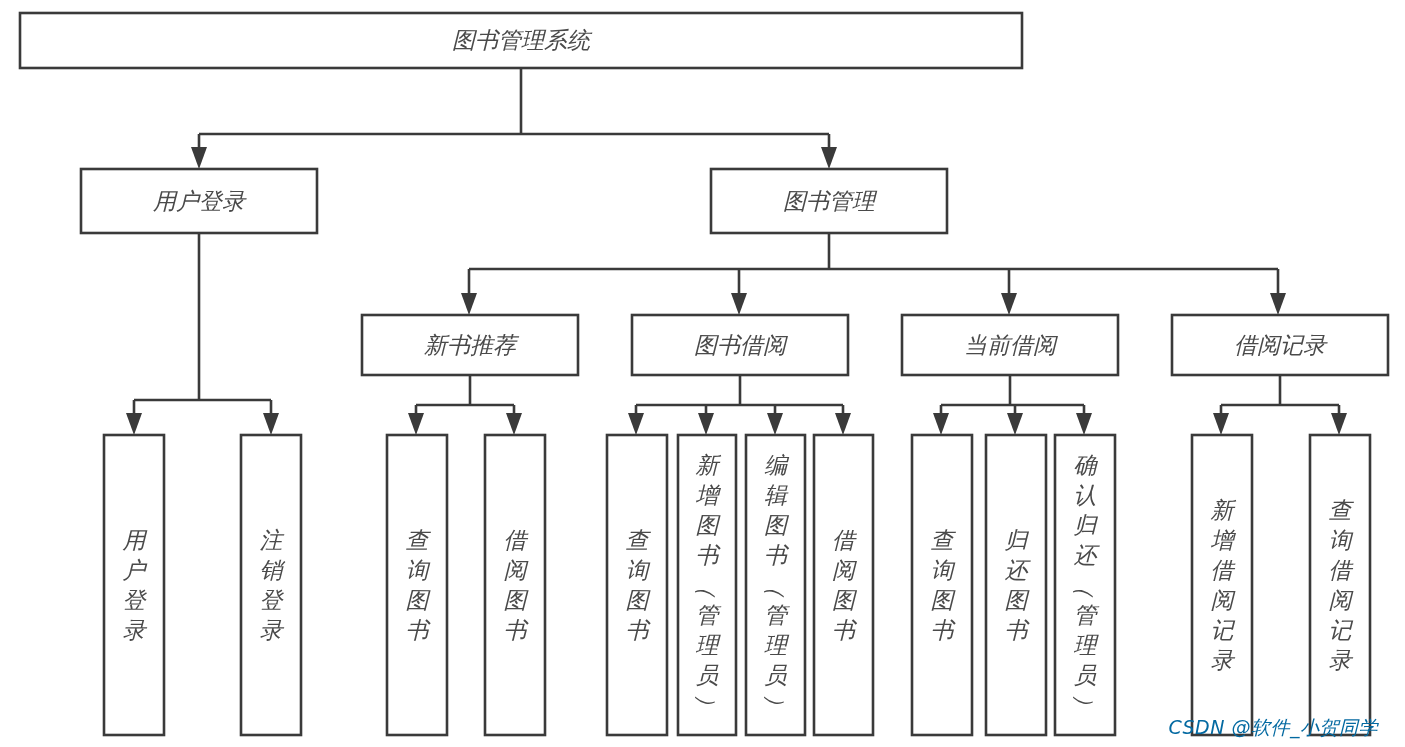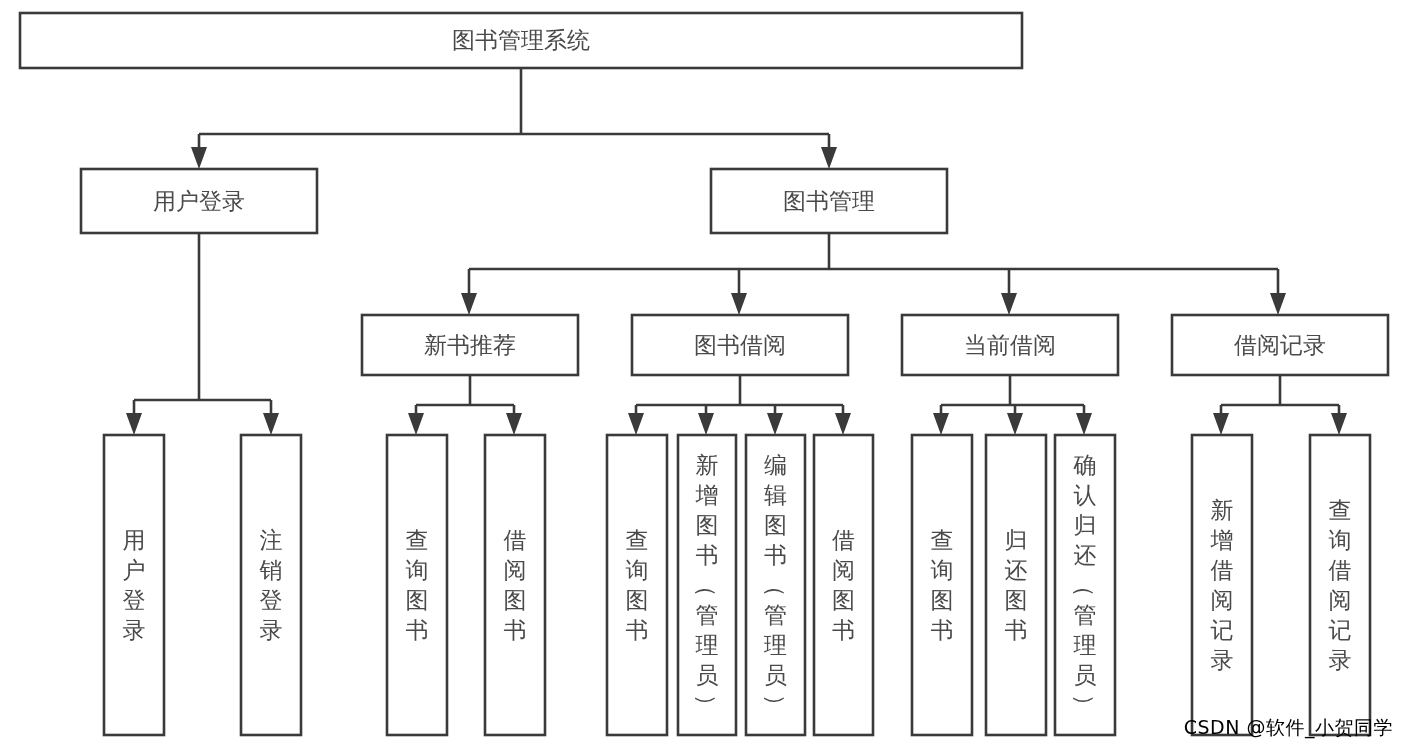--- a/index.html
+++ b/index.html
@@ -11,20 +11,21 @@
     width: 1405px;
     height: 747px;
     font-family: "DejaVu Sans", "Liberation Sans", sans-serif;
     overflow: hidden;
     position: relative;
   }
   #diagram-root {
     position: relative;
     width: 1405px;
     height: 747px;
+    font-style: italic;
   }
   svg#tree-svg {
     position: absolute;
     top: 0;
     left: 0;
     width: 1405px;
     height: 747px;
   }
   .node-box {
     fill: #ffffff;
@@ -48,25 +49,25 @@
     dominant-baseline: middle;
   }
   .node-label-v {
     font-family: "DejaVu Sans", "Liberation Sans", sans-serif;
     font-size: 23px;
     fill: #4a4a4a;
     text-anchor: middle;
   }
   .watermark {
     position: absolute;
-    right: 12px;
+    right: 27px;
     bottom: 6px;
     font-family: "DejaVu Sans", "Liberation Sans", sans-serif;
     font-size: 19px;
-    color: #000000;
+    color: #0369a1;
     white-space: nowrap;
     letter-spacing: 0.5px;
   }
 </style>
 </head>
 <body>
 
 <div id="diagram-root">
   <svg id="tree-svg" viewBox="0 0 1405 747" xmlns="http://www.w3.org/2000/svg">
     <g id="connector-layer">

